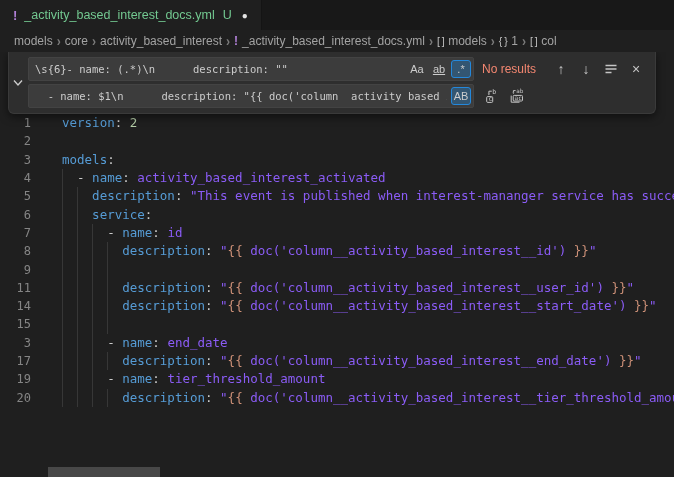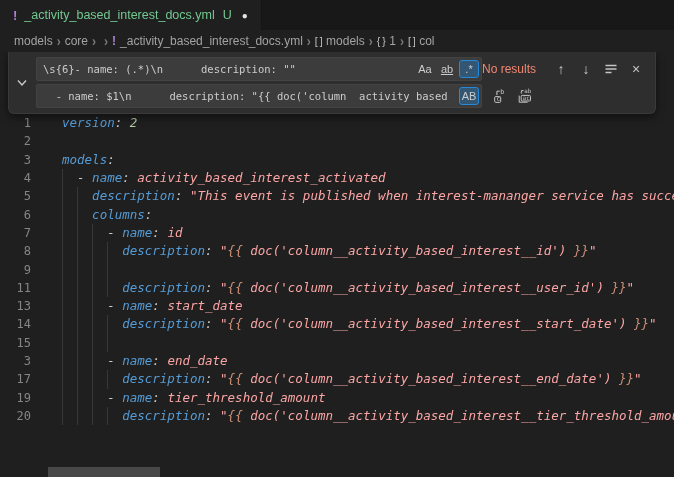--- a/index.html
+++ b/index.html
@@ -37,34 +37,34 @@
   .fw-input { position:relative; width:446px; height:24px; background:#3c3c3c; border:1px solid #434343;
               border-radius:2px; display:flex; align-items:center; padding:0 66px 0 6px; overflow:hidden; }
   .fw-input.replace { padding-right:26px; }
   .fw-text { font-family:"DejaVu Sans Mono", monospace; font-size:10.5px; color:#cccccc;
              white-space:pre; overflow:hidden; }
   .fw-opts { position:absolute; right:2px; top:2px; display:flex; gap:2px; }
   .opt { width:20px; height:18px; border-radius:3px; display:flex; align-items:center; justify-content:center;
          font-size:11px; color:#cccccc; border:1px solid transparent; cursor:pointer; }
   .opt.active { background:rgba(36,137,219,.34); border-color:#2488db; }
   .opt .uline { text-decoration:underline; }
-  .no-results { color:#f48771; font-size:12px; width:64px; flex:none; }
+  .no-results { color:#f48771; font-size:12px; margin-left:8px; width:64px; flex:none; }
   .icon-btn { width:20px; height:20px; margin-left:5px; border-radius:4px; display:flex;
               align-items:center; justify-content:center; color:#c5c5c5; font-size:14px; cursor:pointer; flex:none; }
 
   
   .code { position:absolute; top:62px; left:0; width:674px; }
   .cl { display:flex; height:18.32px; line-height:18.32px;
         font-family:"DejaVu Sans Mono", monospace; font-size:12.5px; white-space:pre; }
   .ln { width:31px; flex:none; text-align:right; color:#858585; font-size:12px; }
-  .lc { position:relative; margin-left:31px; flex:1; overflow:hidden;font-style:italic; }
+  .lc { position:relative; margin-left:31px; flex:1; overflow:hidden; }
   .guide { position:absolute; top:0; bottom:0; width:1px; background:#373737; }
   .tk-k { color:#569cd6; }
   .tk-p { color:#cccccc; }
-  .tk-s { color:#fca5a5; }
+  .tk-s { color:#8b5cf6; }
   .tk-n { color:#b5cea8; }
   .tk-j { color:#ce9178; }
 
   .hscroll { position:absolute; left:48px; bottom:0; width:112px; height:10px;
              background:rgba(121,121,121,.45); cursor:pointer; }
 </style>
 </head>
 <body>
 
 <div class="tabbar">
@@ -78,20 +78,23 @@
 
 <div class="breadcrumbs" id="breadcrumbs">
     <span class="bc-item">
       <span>models</span>
     </span>
     <span class="bc-sep">›</span>
     <span class="bc-item">
       <span>core</span>
     </span>
     <span class="bc-sep">›</span>
+    <span class="bc-item">
+      <span>activity_based_interest</span>
+    </span>
     <span class="bc-sep">›</span>
     <span class="bc-item">
       <span class="bc-warn">!</span>
       <span>_activity_based_interest_docs.yml</span>
     </span>
     <span class="bc-sep">›</span>
     <span class="bc-item">
       <span class="bc-sym">[ ]</span>
       <span>models</span>
     </span>
@@ -166,26 +169,25 @@
       </div>
     </div>
   </div>
 
   <div class="code" id="code">
       <div class="cl"><span class="ln">1</span><div class="lc"><span class="tk-k">version</span><span class="tk-p">: </span><span class="tk-n">2</span></div></div>
       <div class="cl"><span class="ln">2</span><div class="lc"></div></div>
       <div class="cl"><span class="ln">3</span><div class="lc"><span class="tk-k">models</span><span class="tk-p">:</span></div></div>
       <div class="cl"><span class="ln">4</span><div class="lc"><span class="guide" style="left: 0px;"></span><span class="tk-p">  - </span><span class="tk-k">name</span><span class="tk-p">: </span><span class="tk-s">activity_based_interest_activated</span></div></div>
       <div class="cl"><span class="ln">5</span><div class="lc"><span class="guide" style="left: 0px;"></span><span class="guide" style="left: 15px;"></span><span class="tk-p">    </span><span class="tk-k">description</span><span class="tk-p">: </span><span class="tk-s">"This event is published when interest-mananger service has success</span></div></div>
-      <div class="cl"><span class="ln">6</span><div class="lc"><span class="guide" style="left: 0px;"></span><span class="guide" style="left: 15px;"></span><span class="tk-p">    </span><span class="tk-k">columns</span><span class="tk-p">:</span></div></div>
+      <div class="cl"><span class="ln">6</span><div class="lc"><span class="guide" style="left: 0px;"></span><span class="guide" style="left: 15px;"></span><span class="tk-p">    </span><span class="tk-k">service</span><span class="tk-p">:</span></div></div>
       <div class="cl"><span class="ln">7</span><div class="lc"><span class="guide" style="left: 0px;"></span><span class="guide" style="left: 15px;"></span><span class="guide" style="left: 30px;"></span><span class="tk-p">      - </span><span class="tk-k">name</span><span class="tk-p">: </span><span class="tk-s">id</span></div></div>
       <div class="cl"><span class="ln">8</span><div class="lc"><span class="guide" style="left: 0px;"></span><span class="guide" style="left: 15px;"></span><span class="guide" style="left: 30px;"></span><span class="guide" style="left: 45px;"></span><span class="tk-p">        </span><span class="tk-k">description</span><span class="tk-p">: </span><span class="tk-s">"</span><span class="tk-j">{{</span><span class="tk-s"> doc('column__activity_based_interest__id') </span><span class="tk-j">}}</span><span class="tk-s">"</span></div></div>
       <div class="cl"><span class="ln">9</span><div class="lc"><span class="guide" style="left: 0px;"></span><span class="guide" style="left: 15px;"></span><span class="guide" style="left: 30px;"></span><span class="guide" style="left: 45px;"></span></div></div>
       <div class="cl"><span class="ln">11</span><div class="lc"><span class="guide" style="left: 0px;"></span><span class="guide" style="left: 15px;"></span><span class="guide" style="left: 30px;"></span><span class="guide" style="left: 45px;"></span><span class="tk-p">        </span><span class="tk-k">description</span><span class="tk-p">: </span><span class="tk-s">"</span><span class="tk-j">{{</span><span class="tk-s"> doc('column__activity_based_interest__user_id') </span><span class="tk-j">}}</span><span class="tk-s">"</span></div></div>
-      <div class="cl"><span class="ln">13</span><div class="lc"><span class="guide" style="left: 0px;"></span><span class="guide" style="left: 15px;"></span><span class="guide" style="left: 30px;"></span><span class="tk-p">      - </span><span class="tk-k">name</span><span class="tk-p">: </span><span class="tk-s">start_date</span></div></div>
       <div class="cl"><span class="ln">14</span><div class="lc"><span class="guide" style="left: 0px;"></span><span class="guide" style="left: 15px;"></span><span class="guide" style="left: 30px;"></span><span class="guide" style="left: 45px;"></span><span class="tk-p">        </span><span class="tk-k">description</span><span class="tk-p">: </span><span class="tk-s">"</span><span class="tk-j">{{</span><span class="tk-s"> doc('column__activity_based_interest__start_date') </span><span class="tk-j">}}</span><span class="tk-s">"</span></div></div>
       <div class="cl"><span class="ln">15</span><div class="lc"><span class="guide" style="left: 0px;"></span><span class="guide" style="left: 15px;"></span><span class="guide" style="left: 30px;"></span><span class="guide" style="left: 45px;"></span></div></div>
       <div class="cl"><span class="ln">3</span><div class="lc"><span class="guide" style="left: 0px;"></span><span class="guide" style="left: 15px;"></span><span class="guide" style="left: 30px;"></span><span class="tk-p">      - </span><span class="tk-k">name</span><span class="tk-p">: </span><span class="tk-s">end_date</span></div></div>
       <div class="cl"><span class="ln">17</span><div class="lc"><span class="guide" style="left: 0px;"></span><span class="guide" style="left: 15px;"></span><span class="guide" style="left: 30px;"></span><span class="guide" style="left: 45px;"></span><span class="tk-p">        </span><span class="tk-k">description</span><span class="tk-p">: </span><span class="tk-s">"</span><span class="tk-j">{{</span><span class="tk-s"> doc('column__activity_based_interest__end_date') </span><span class="tk-j">}}</span><span class="tk-s">"</span></div></div>
       <div class="cl"><span class="ln">19</span><div class="lc"><span class="guide" style="left: 0px;"></span><span class="guide" style="left: 15px;"></span><span class="guide" style="left: 30px;"></span><span class="tk-p">      - </span><span class="tk-k">name</span><span class="tk-p">: </span><span class="tk-s">tier_threshold_amount</span></div></div>
       <div class="cl"><span class="ln">20</span><div class="lc"><span class="guide" style="left: 0px;"></span><span class="guide" style="left: 15px;"></span><span class="guide" style="left: 30px;"></span><span class="guide" style="left: 45px;"></span><span class="tk-p">        </span><span class="tk-k">description</span><span class="tk-p">: </span><span class="tk-s">"</span><span class="tk-j">{{</span><span class="tk-s"> doc('column__activity_based_interest__tier_threshold_amount</span></div></div>
     </div>
 
   <div class="hscroll"></div>
 </div>

